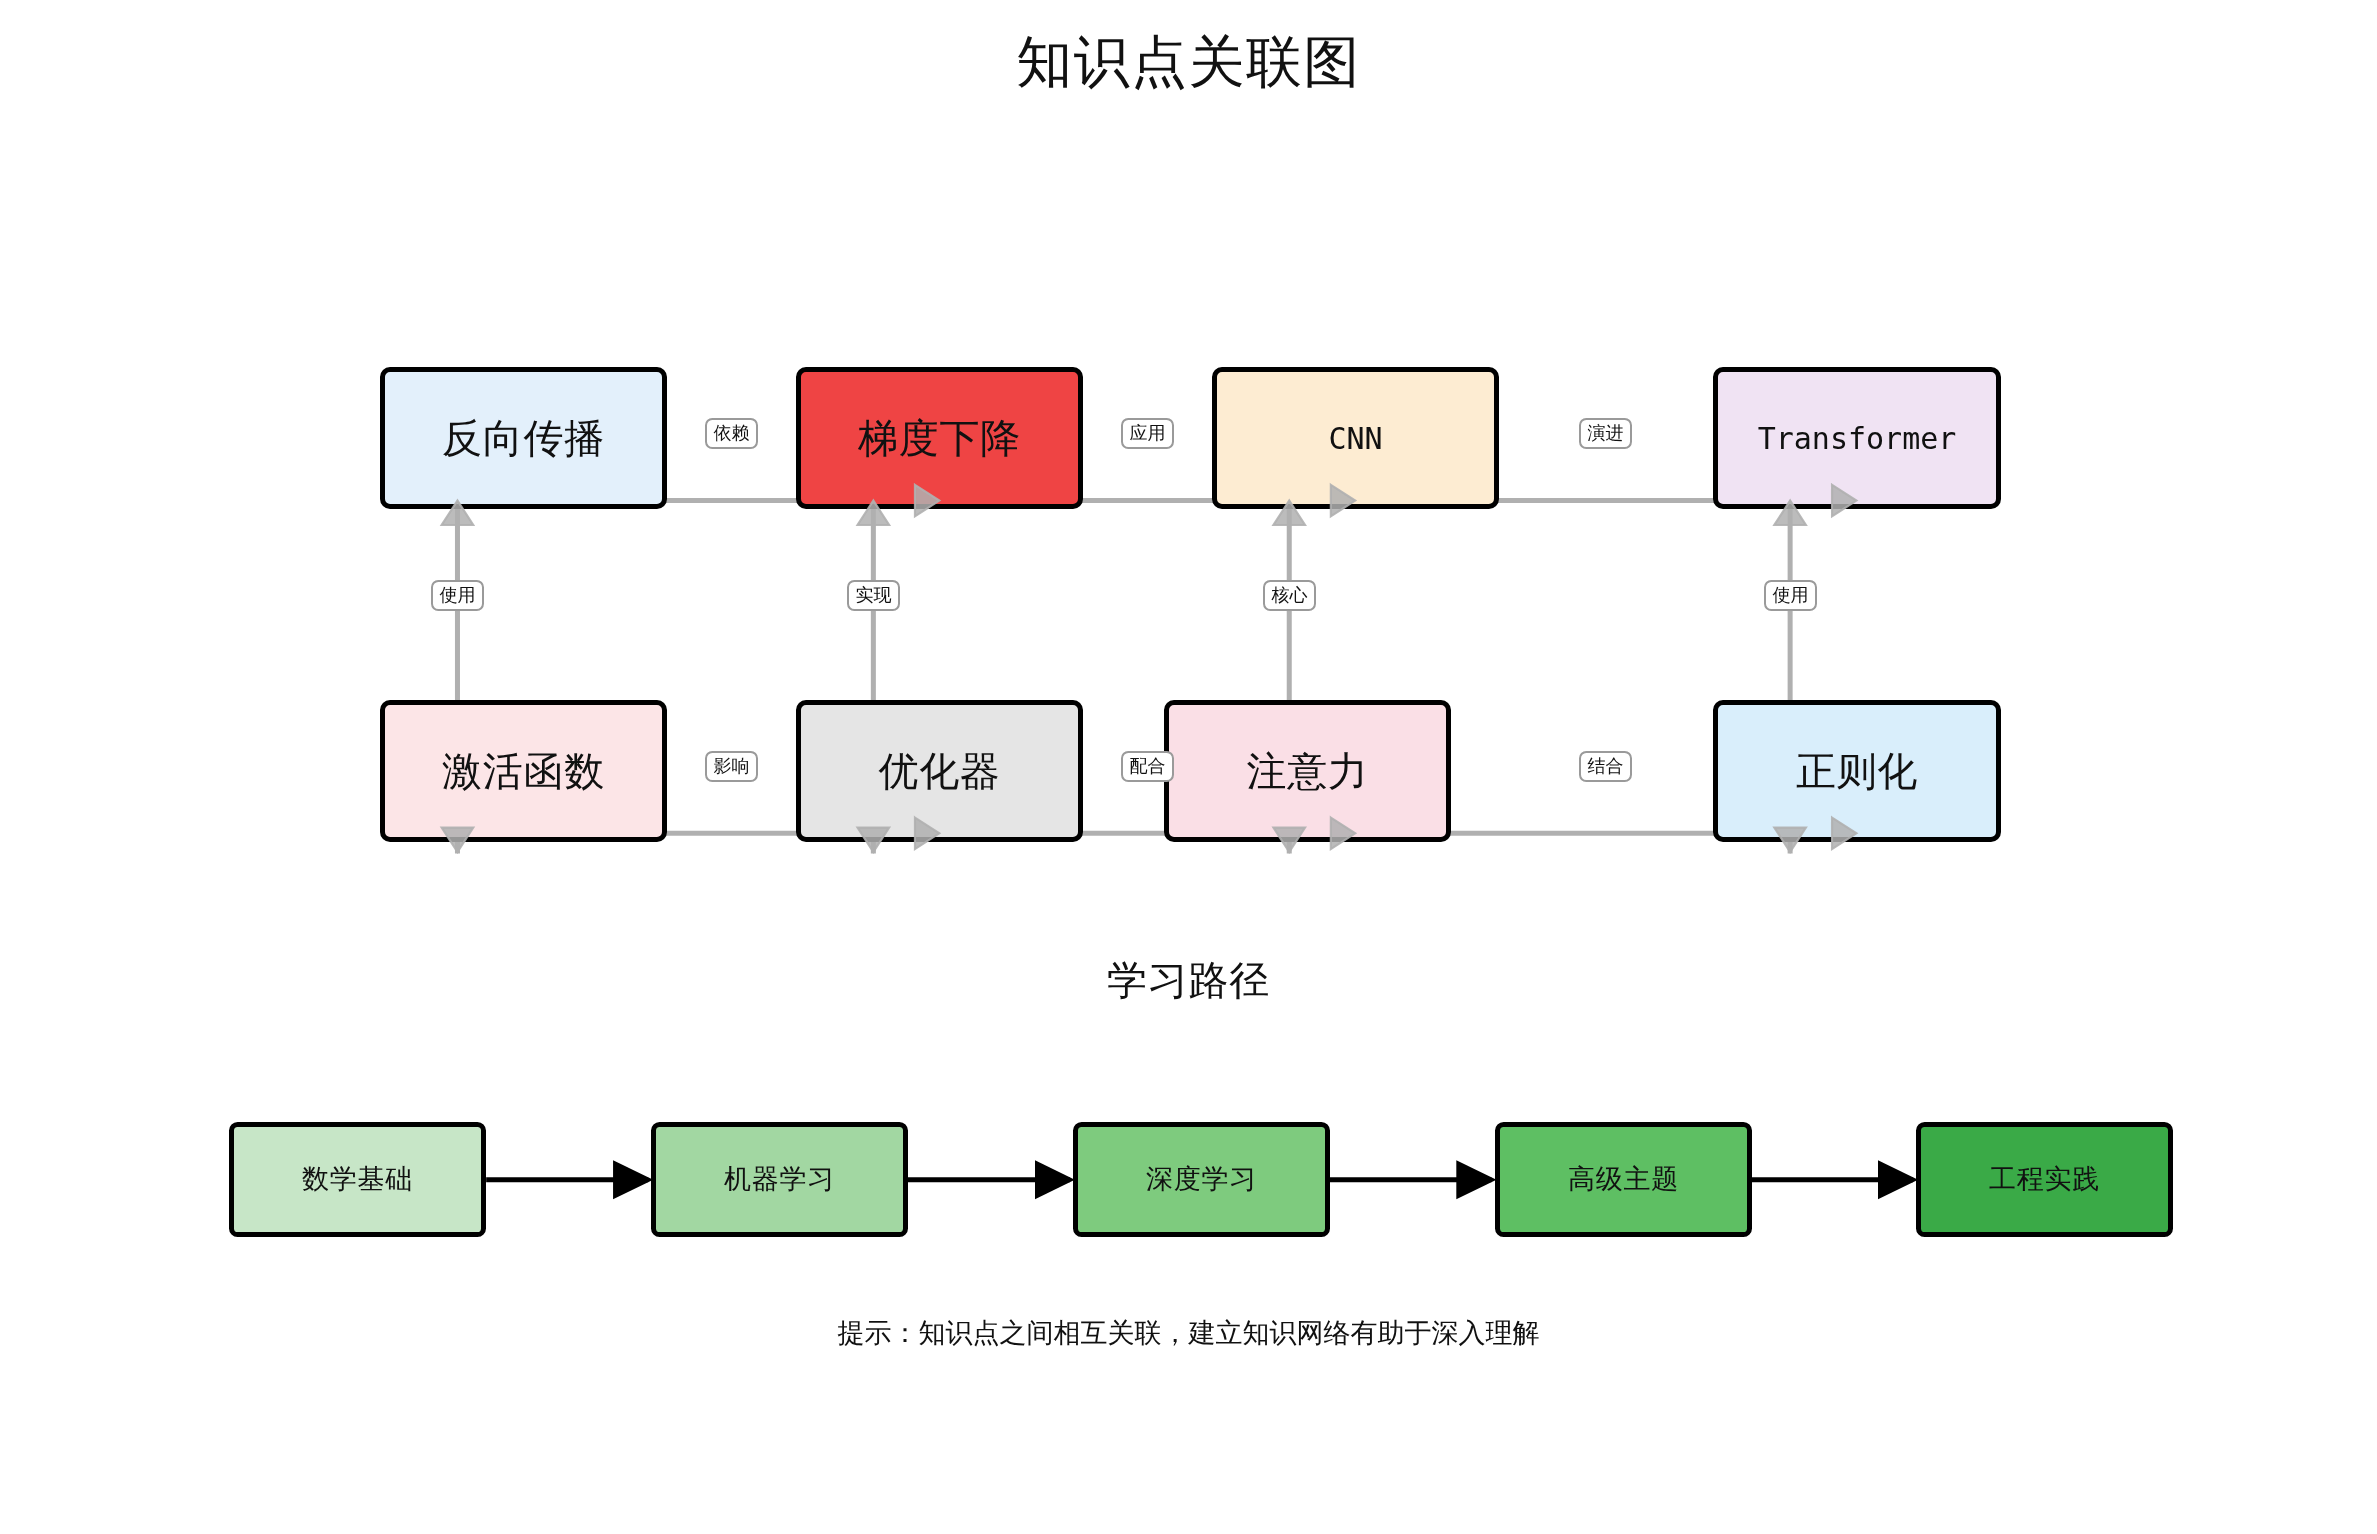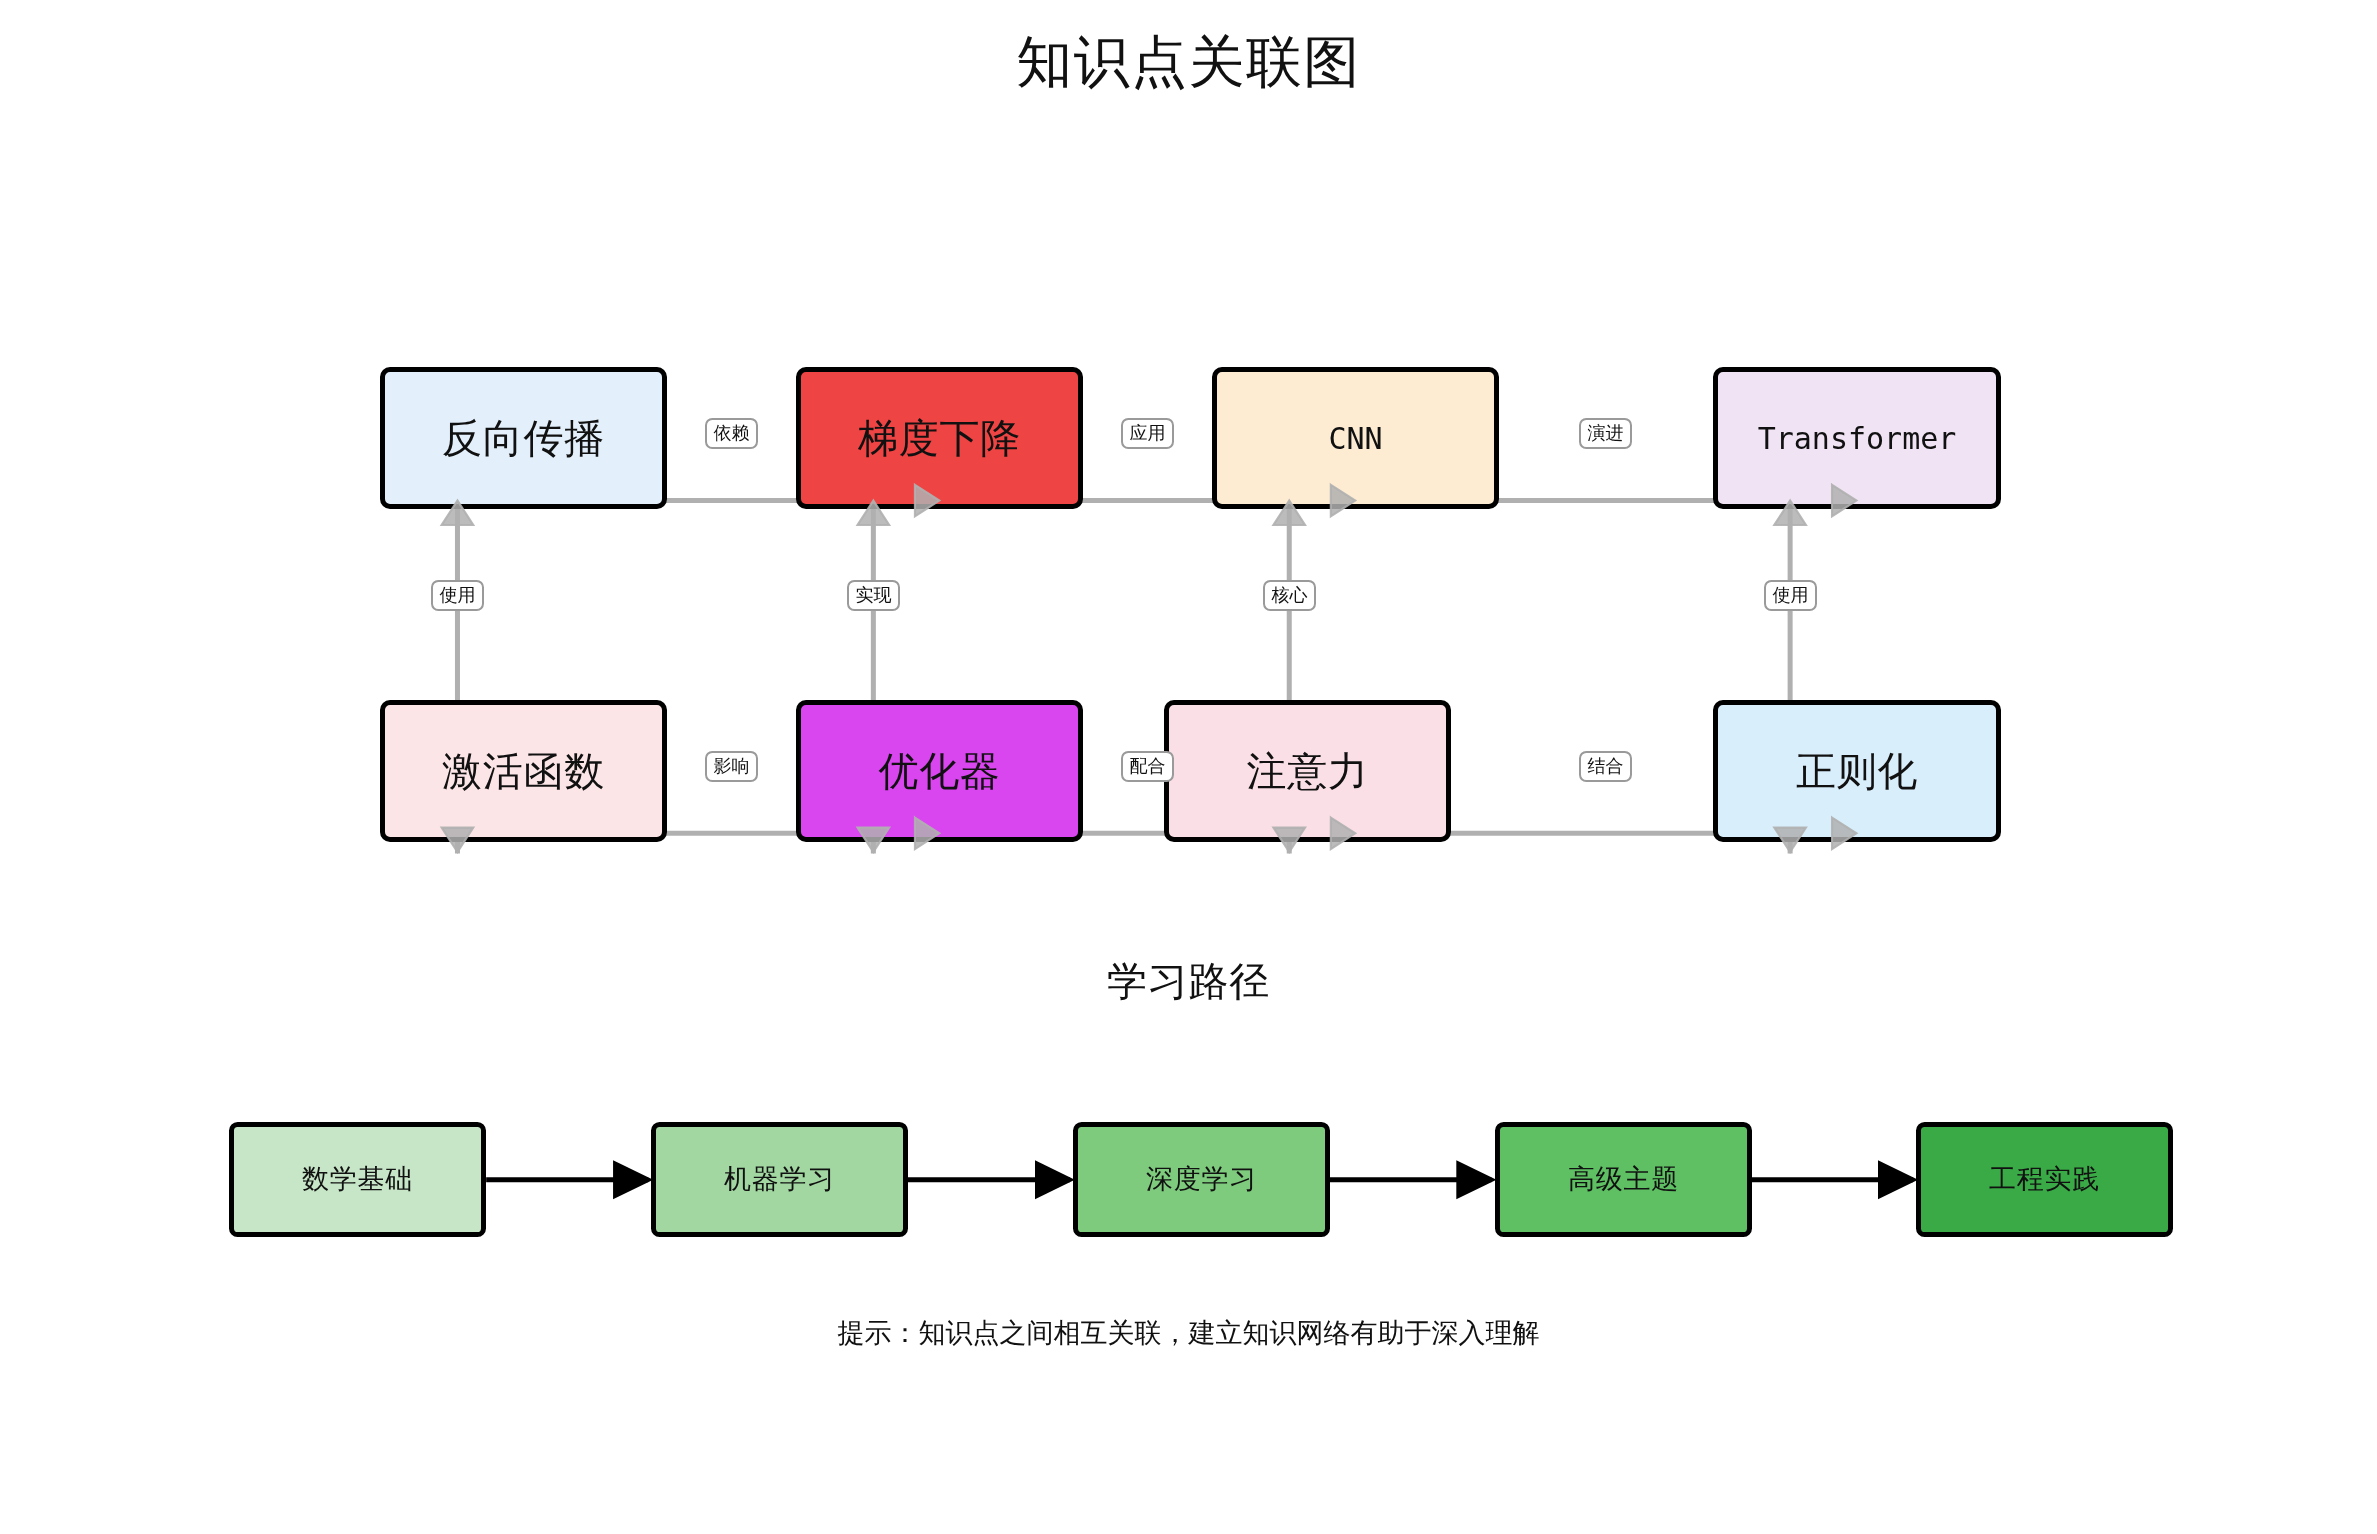--- a/index.html
+++ b/index.html
@@ -41,20 +41,21 @@
     position: absolute;
     left: 0;
     top: 956px;
     width: 2377px;
     text-align: center;
     font-size: 40px;
     line-height: 50px;
     font-weight: 400;
     letter-spacing: 0.7px;
     color: #111111;
+    font-family: Liberation Serif, serif;
   }
 
   .hint-text {
     position: absolute;
     left: 0;
     top: 1315px;
     width: 2377px;
     text-align: center;
     font-size: 27px;
     line-height: 37px;
@@ -165,21 +166,21 @@
       </div>
       <div class="node" style="left: 1212px; top: 367px; width: 287px; height: 142px; background: rgb(253, 236, 210);">
         <span class="node-label mono">CNN</span>
       </div>
       <div class="node" style="left: 1713px; top: 367px; width: 288px; height: 142px; background: rgb(240, 227, 243);">
         <span class="node-label mono">Transformer</span>
       </div>
       <div class="node" style="left: 380px; top: 700px; width: 287px; height: 142px; background: rgb(252, 229, 231);">
         <span class="node-label">激活函数</span>
       </div>
-      <div class="node" style="left: 796px; top: 700px; width: 287px; height: 142px; background: #d946ef;">
+      <div class="node" style="left: 796px; top: 700px; width: 287px; height: 142px; background: #e5e5e5;">
         <span class="node-label">优化器</span>
       </div>
       <div class="node" style="left: 1164px; top: 700px; width: 287px; height: 142px; background: rgb(250, 223, 230);">
         <span class="node-label">注意力</span>
       </div>
       <div class="node" style="left: 1713px; top: 700px; width: 288px; height: 142px; background: rgb(217, 238, 251);">
         <span class="node-label">正则化</span>
       </div>
     </div>
 

